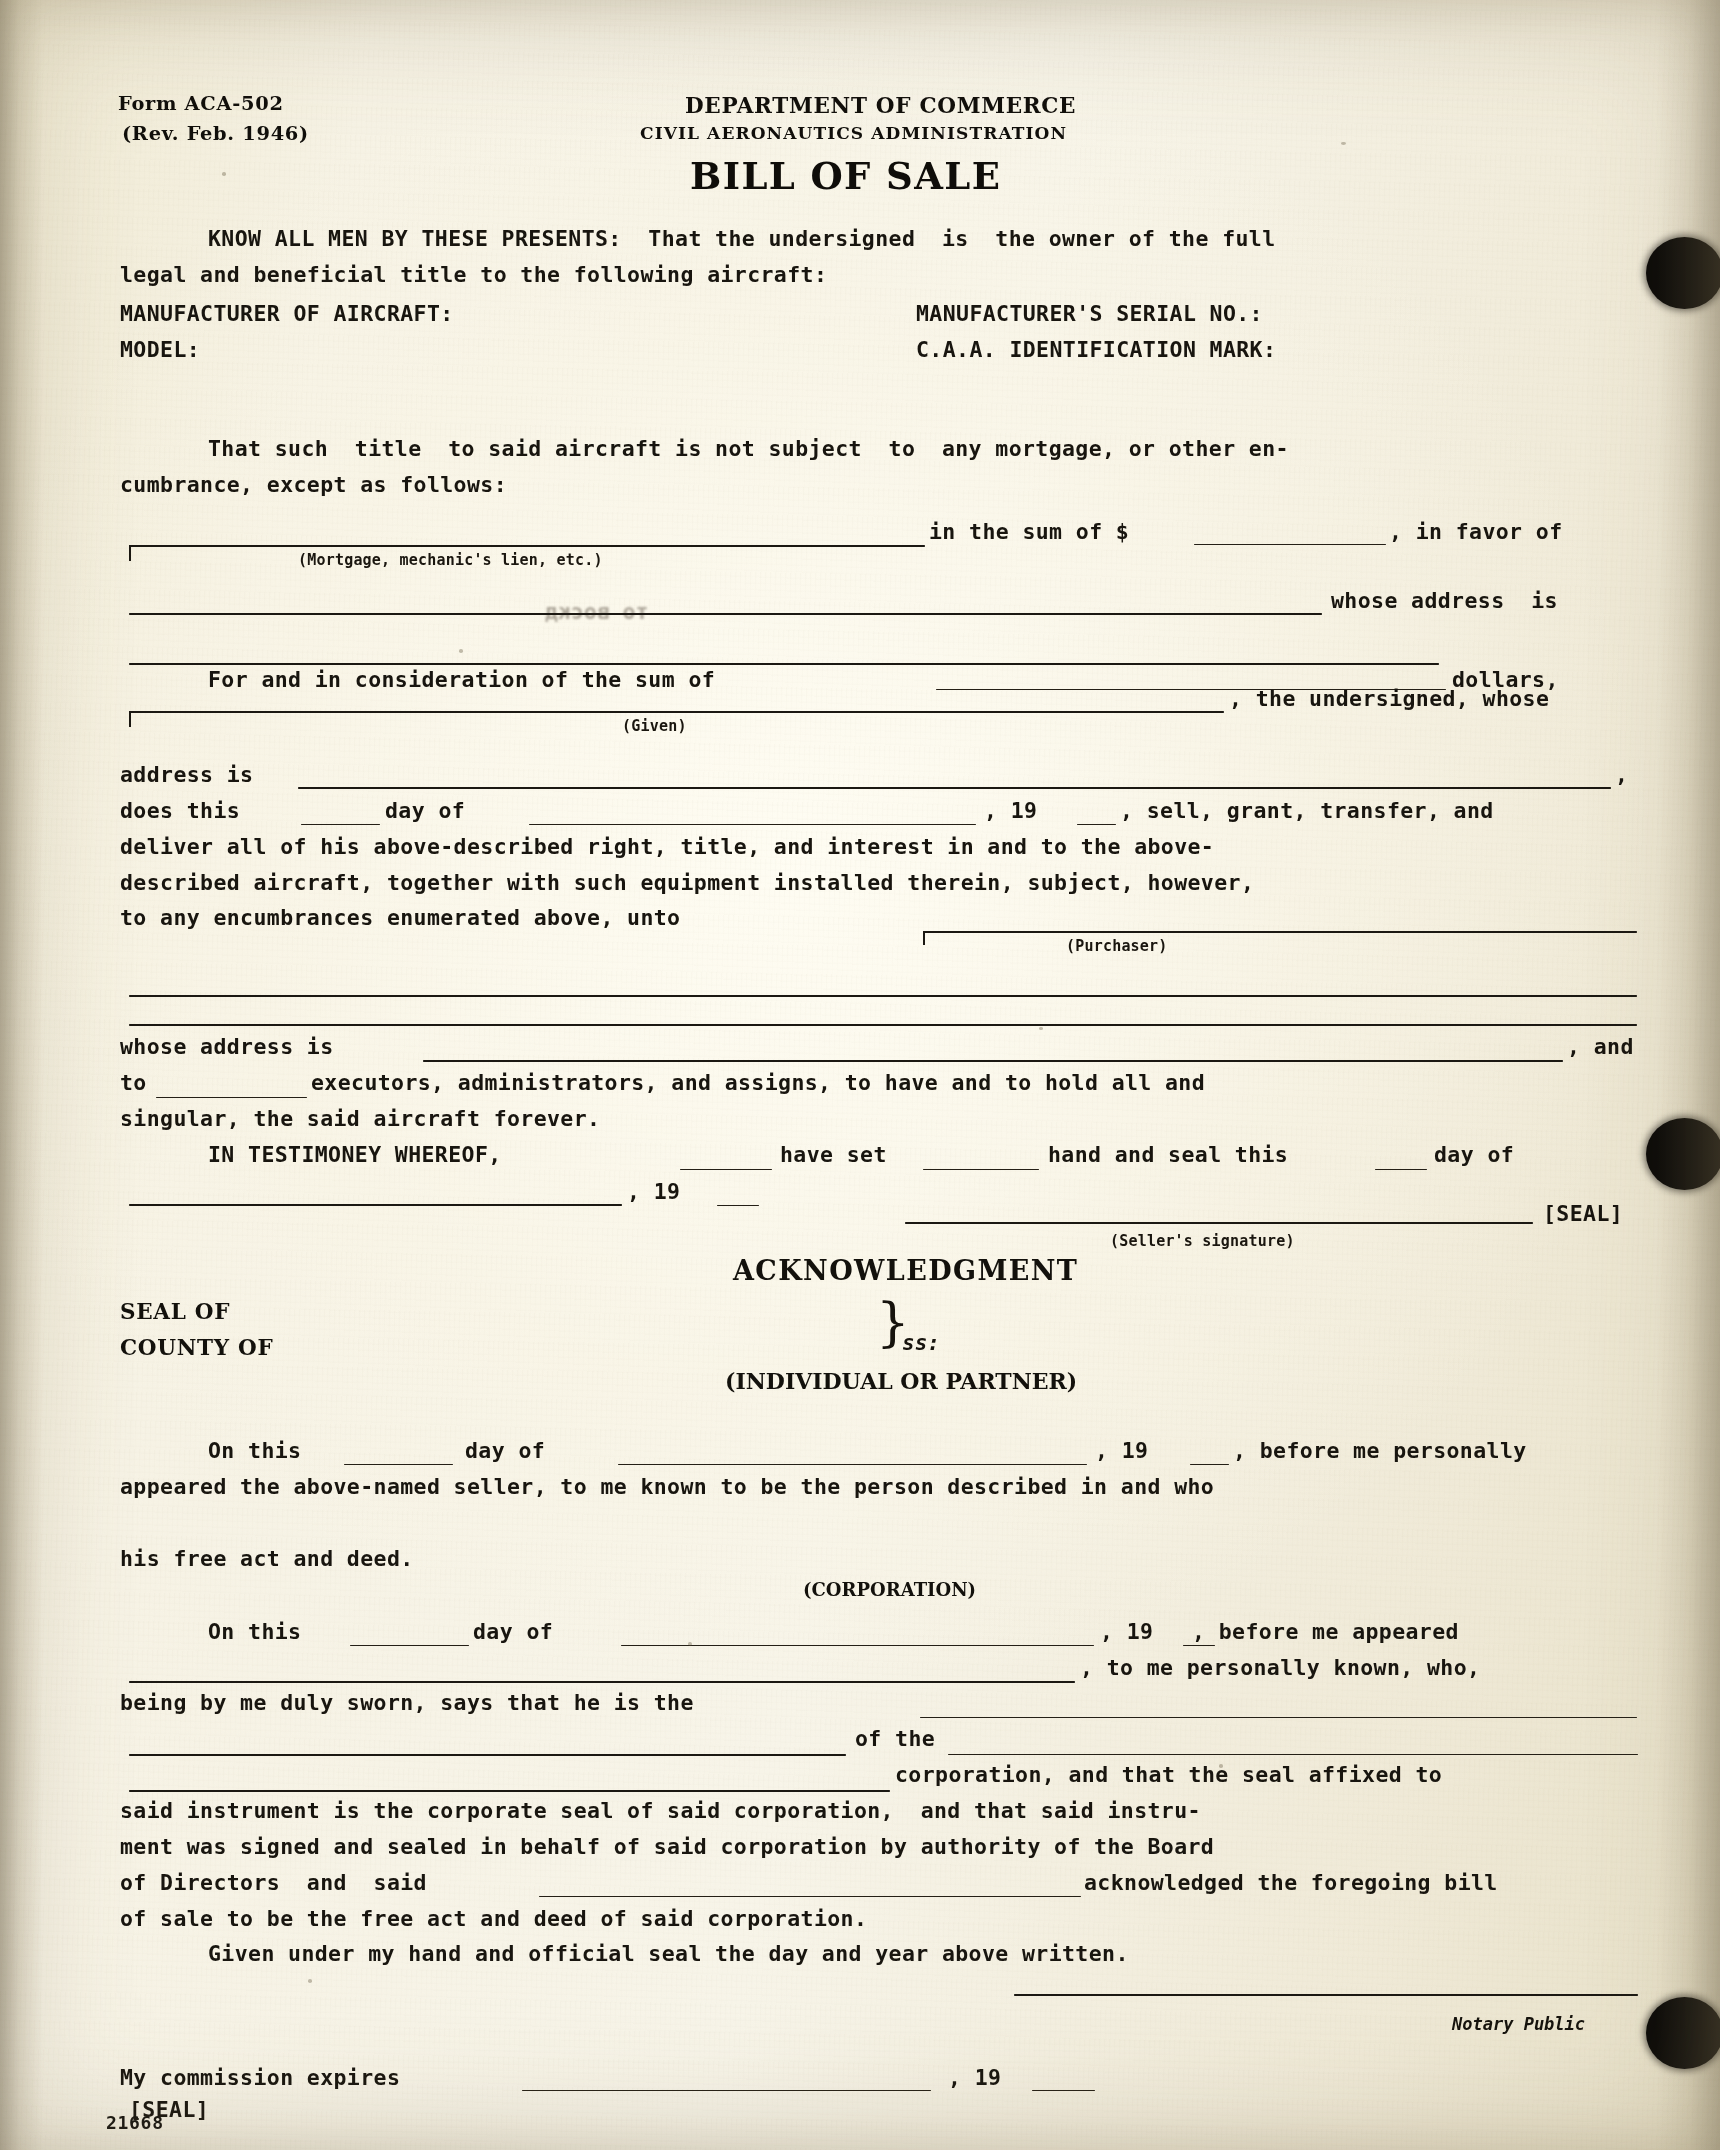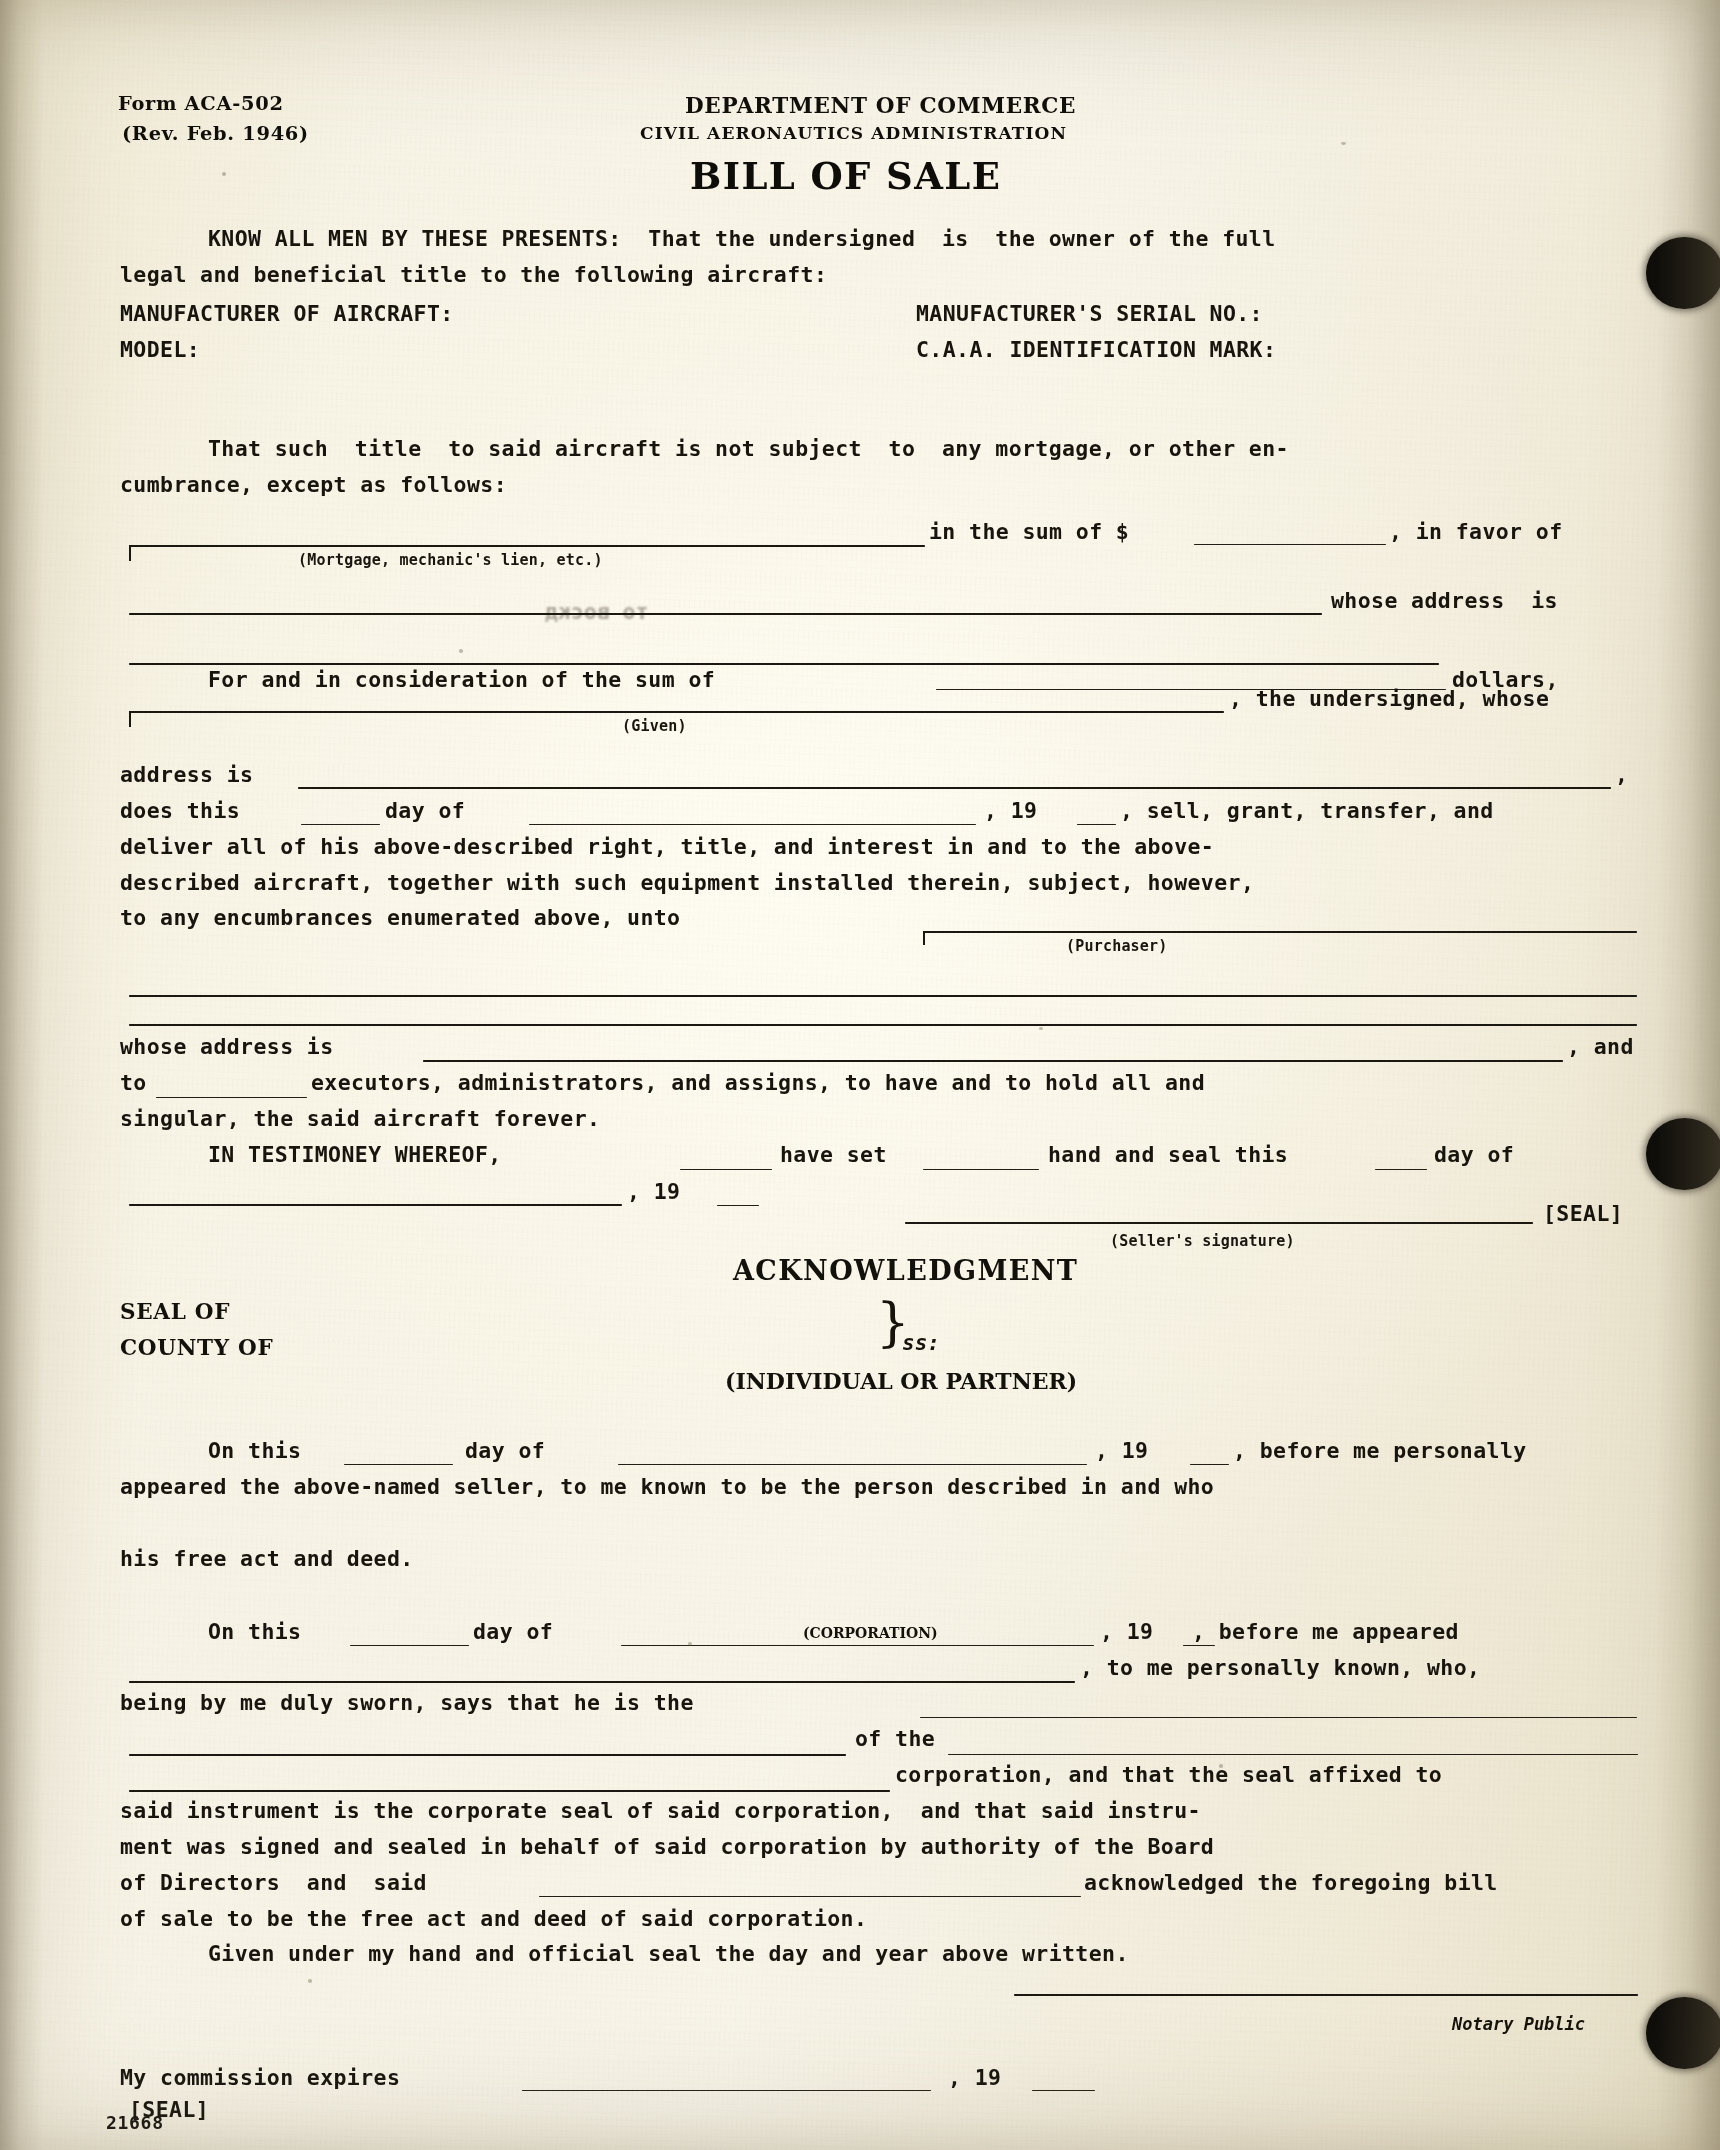--- a/index.html
+++ b/index.html
@@ -209,21 +209,21 @@
     <div class="rule thin" style="left:344px;top:1464px;width:109px;"></div>
     <div class="t body" style="left:465px;top:1438px;">day of</div>
     <div class="rule thin" style="left:618px;top:1464px;width:469px;"></div>
     <div class="t body" style="left:1095px;top:1438px;">, 19</div>
     <div class="rule thin" style="left:1190px;top:1464px;width:39px;"></div>
     <div class="t body" style="left:1233px;top:1438px;">, before me personally</div>
 
     <div class="t body" style="left:120px;top:1474px;">appeared the above-named seller, to me known to be the person described in and who</div>
     <div class="t body" style="left:120px;top:1546px;">his free act and deed.</div>
 
-    <div class="t capser" style="left:803px;top:1625px;font-size:14px;">(CORPORATION)</div>
+    <div class="t capser" style="left:803px;top:1579px;font-size:18px;">(CORPORATION)</div>
 
     <div class="t body" style="left:208px;top:1619px;">On this</div>
     <div class="rule thin" style="left:350px;top:1645px;width:119px;"></div>
     <div class="t body" style="left:473px;top:1619px;">day of</div>
     <div class="rule thin" style="left:621px;top:1645px;width:473px;"></div>
     <div class="t body" style="left:1100px;top:1619px;">, 19</div>
     <div class="rule thin" style="left:1183px;top:1645px;width:32px;"></div>
     <div class="t body" style="left:1192px;top:1619px;">, before me appeared</div>
 
     <div class="rule" style="left:129px;top:1681px;width:946px;"></div>

